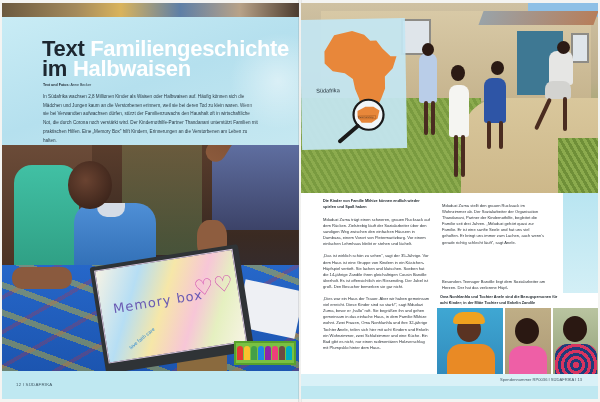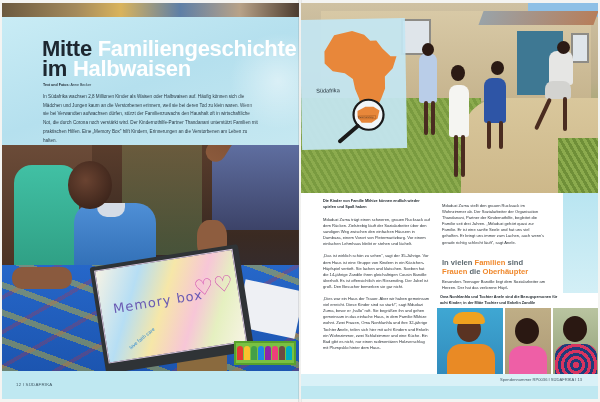--- a/index.html
+++ b/index.html
@@ -109,21 +109,21 @@
 </head>
 <body>
 
 <div class="spread">
 
   <div class="page-left">
     <div class="photo-top-strip"></div>
 
     <div class="intro-panel">
       <h1 class="headline">
-        <span>Mitte</span>
+        <span>Text</span>
         <span class="hl-strong">Familiengeschichte</span><br>
         <span>im</span>
         <span class="hl-strong">Halbwaisen</span>
       </h1>
       <div class="byline">
         <b>Text und Fotos:</b>
         <span>Anne Becker</span>
       </div>
       <p class="intro-text">In Südafrika wachsen 2,8 Millionen Kinder als Waisen oder Halbwaisen auf. Häufig können sich die Mädchen und Jungen kaum an die Verstorbenen erinnern, weil sie bei deren Tod zu klein waren. Wenn sie bei Verwandten aufwachsen dürfen, stürzt der Familienzuwachs den Haushalt oft in wirtschaftliche Not, die durch Corona noch verstärkt wird.  Der Kindernothilfe-Partner Thandanani unterstützt Familien mit praktischen Hilfen. Eine „Memory Box" hilft Kindern, Erinnerungen an die Verstorbenen am Leben zu halten.</p>
     </div>
@@ -212,24 +212,20 @@
     <p class="caption-top">Die Kinder von Familie Mkhize können endlich wieder spielen und Spaß haben</p>
 
     <div class="col-left">
       <p>Mduduzi Zuma trägt einen schweren, grauen Rucksack auf dem Rücken. Zielstrebig läuft der Sozialarbeiter über den sandigen Weg zwischen den einfachen Häusern in Dambuza, einem Vorort von Pietermaritzburg. Vor einem einfachen Lehmhaus bleibt er stehen und lächelt.</p>
       <p>„Das ist wirklich schön zu sehen", sagt der 35-Jährige. Vor dem Haus ist eine Gruppe von Kindern in ein Kästchen-Hüpfspiel vertieft. Sie lachen und klatschen. Soeben hat die 14-jährige Zandile ihren gleichaltrigen Cousin Bandile überholt. Es ist offensichtlich ein Riesending. Der Jubel ist groß. Den Besucher bemerken sie gar nicht.</p>
       <p>„Dies war ein Haus der Trauer. Aber wir haben gemeinsam viel erreicht. Diese Kinder sind so stark!", sagt Mduduzi Zuma, bevor er „hallo" ruft. Sie begrüßen ihn und gehen gemeinsam in das einfache Haus, in dem Familie Mkhize wohnt. Zwei Frauen, Oma Nonhlanhla und ihre 32-jährige Tochter Anele, teilen sich hier mit acht Kindern und Enkeln ein Wohnzimmer, zwei Schlafzimmer und eine Küche. Ein Bad gibt es nicht, nur einen rudimentären Holzverschlag mit Plumpsklo hinter dem Haus.</p>
     </div>
 
     <p class="col-right">Mduduzi Zuma stellt den grauen Rucksack im Wohnzimmer ab. Der Sozialarbeiter der Organisation Thandanani, Partner der Kindernothilfe, begleitet die Familie seit drei Jahren. „Mduduzi gehört quasi zur Familie. Er ist eine sanfte Seele und hat uns viel geholfen. Er bringt uns immer zum Lachen, auch wenn's gerade richtig schlecht läuft", sagt Anele.</p>
 
-    <h2 class="subhead">
-      <span>In vielen </span><span class="accent">Familien</span><span> sind</span><br>
-      <span class="accent">Frauen</span><span> die </span><span class="accent">Oberhäupter</span>
-    </h2>
 
     <p class="col-right-2">Besonders Teenager Bandile liegt dem Sozialarbeiter am Herzen. Der hat das verlorene Hüpf-</p>
 
     <p class="caption-bottom">Oma Nonhlanhla und Tochter Anele sind die Bezugspersonen für acht Kinder; in der Mitte Tochter und Enkelin Zandile</p>
 
     <div class="photo-bottom">
       <div class="pb-1">
         <div class="pb-1-body"></div>
         <div class="pb-1-head"></div>
         <div class="pb-1-wrap"></div>

